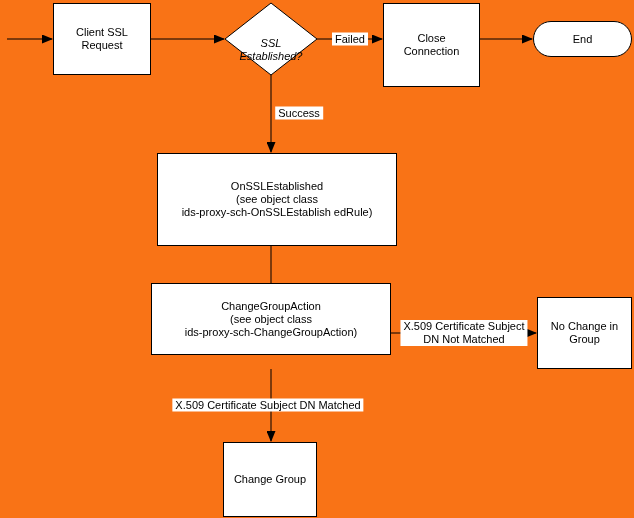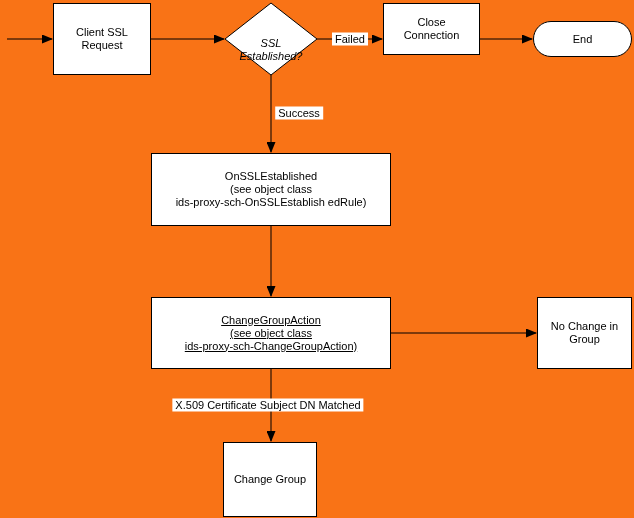--- a/index.html
+++ b/index.html
@@ -54,24 +54,24 @@
     z-index: 3;
     transform: translate(-50%, -50%);
     background: #ffffff;
     padding: 0 3px;
     text-align: center;
     white-space: pre-line;
   }
   
   #n-client      { left: 53px;  top: 3px;   width: 98px;  height: 72px; }
   #n-diamondtxt  { left: 225px; top: 14px;   width: 92px;  height: 72px; font-style: italic; }
-  #n-close       { left: 383px; top: 3px;   width: 97px;  height: 52px; }
+  #n-close       { left: 383px; top: 3px;   width: 97px;  height: 84px; }
   #n-end         { left: 533px; top: 21px;  width: 99px;  height: 36px; }
-  #n-onssl       { left: 151px; top: 153px; width: 240px; height: 73px; }
-  #n-cga         { left: 151px; top: 297px; width: 240px; height: 72px; text-decoration: underline; }
+  #n-onssl       { left: 157px; top: 153px; width: 240px; height: 93px; }
+  #n-cga         { left: 151px; top: 283px; width: 240px; height: 72px; }
   #n-nochange    { left: 537px; top: 297px; width: 95px;  height: 72px; }
   #n-changegrp   { left: 223px; top: 442px; width: 94px;  height: 75px; }
   
   #l-failed      { left: 350px; top: 39px;  }
   #l-success     { left: 271px; top: 113px; margin-left: 28px; }
   #l-notmatched  { left: 464px; top: 333px; }
   #l-matched     { left: 268px; top: 405px; text-align: right; }
 </style>
 </head>
 <body>
@@ -116,16 +116,18 @@
 
   <div class="node" id="n-nochange">No Change in
 Group</div>
 
   <div class="node" id="n-changegrp">Change Group</div>
 
   <div class="edge-label" id="l-failed">Failed</div>
 
   <div class="edge-label" id="l-success">Success</div>
 
+  <div class="edge-label" id="l-notmatched">X.509 Certificate Subject
+DN Not Matched</div>
 
   <div class="edge-label" id="l-matched">X.509 Certificate Subject DN Matched</div>
 
 </div>
 
 </body></html>

